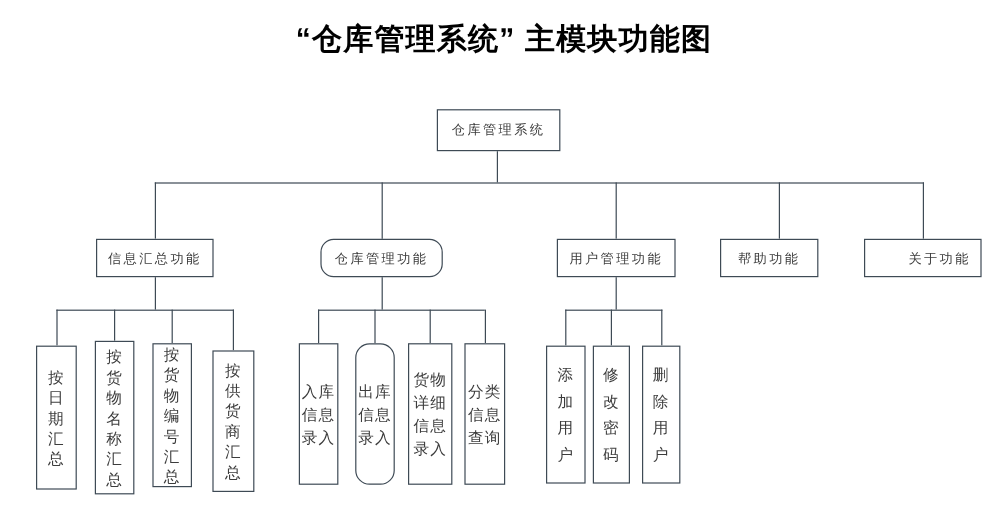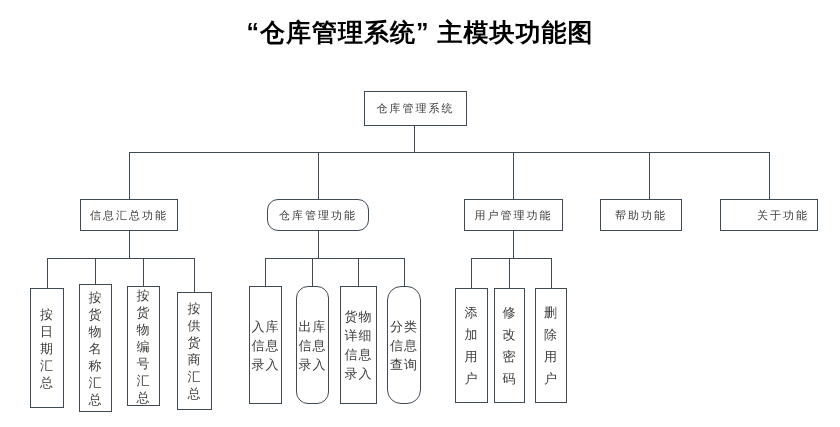--- a/index.html
+++ b/index.html
@@ -106,21 +106,21 @@
   <div class="node leaf g2" style="left:249px;top:286px;width:33px;height:118px;">入库
 信息
 录入</div>
   <div class="node leaf g2" style="left:296px;top:286px;width:33px;height:118px;border-radius:12px;">出库
 信息
 录入</div>
   <div class="node leaf g2" style="left:340px;top:286px;width:37px;height:118px;">货物
 详细
 信息
 录入</div>
-  <div class="node leaf g2" style="left:387px;top:286px;width:34px;height:118px;border-radius:14px;">分类
+  <div class="node leaf g2" style="left:387px;top:286px;width:34px;height:118px;">分类
 信息
 查询</div>
 
   <div class="vline" style="left:513px;top:231px;height:27px;"></div>
   <div class="hline" style="left:471px;top:258px;width:81px;"></div>
   <div class="vline" style="left:471px;top:258px;height:30px;"></div>
   <div class="vline" style="left:509px;top:258px;height:30px;"></div>
   <div class="vline" style="left:551px;top:258px;height:30px;"></div>
 
   <div class="node leaf g3" style="left:455px;top:288px;width:33px;height:115px;">添

